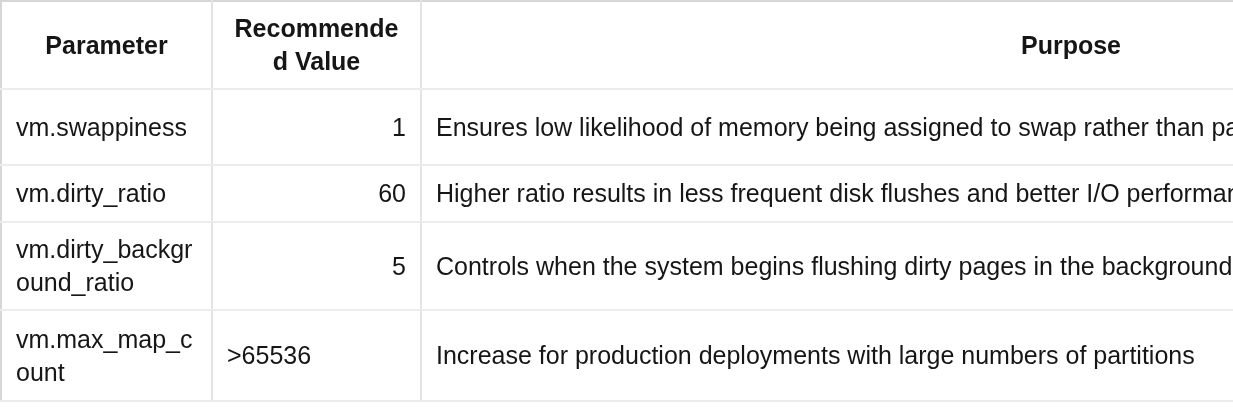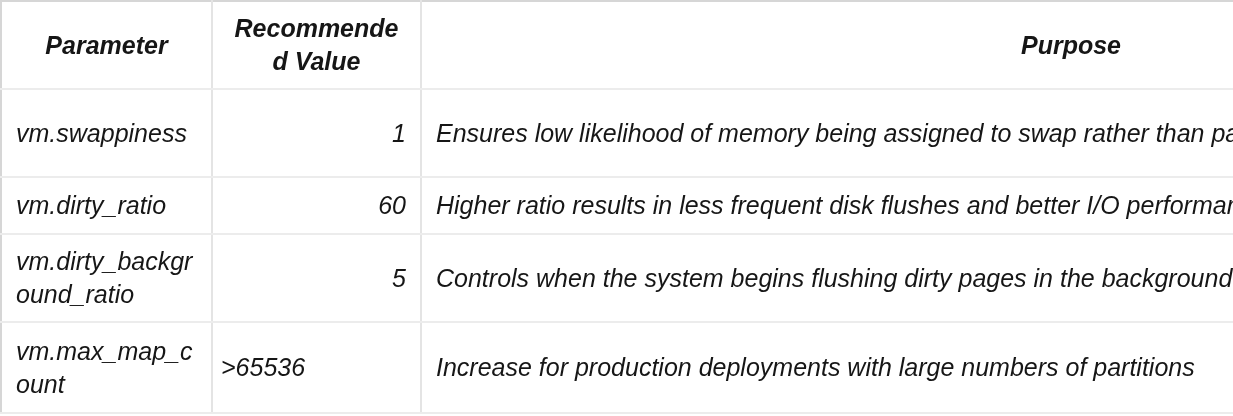--- a/index.html
+++ b/index.html
@@ -13,21 +13,20 @@
     overflow: hidden;
     font-family: "Liberation Sans", sans-serif;
     color: #1a1a1a;
   }
 
   .table-viewport {
     width: 1233px;
     height: 416px;
     overflow: hidden;
     position: relative;
-    font-style: italic;
   }
 
   table.param-table {
     border-collapse: collapse;
     table-layout: fixed;
     width: 1720px; 
     background: #ffffff;
     border-top: 2px solid #d6d6d6;
     border-left: 2px solid #d6d6d6;
   }
@@ -66,29 +65,29 @@
 
   .cell-param {
     text-align: left;
   }
   .cell-value {
     text-align: right;
     padding-right: 14px;
   }
   .cell-value.align-left {
     text-align: left;
-    padding-left: 8px;
+    padding-left: 14px;
   }
   .cell-purpose {
     text-align: left;
     white-space: nowrap;
     overflow: visible;
   }
 
-  tbody tr.r1 td { height: 88px; box-sizing: border-box; margin-top: 11px; }
+  tbody tr.r1 td { height: 76px; box-sizing: border-box; margin-top: 11px; }
   tbody tr.r2 td { height: 57px; box-sizing: border-box; margin-left: 34px; }
   tbody tr.r3 td { height: 88px; box-sizing: border-box; }
   tbody tr.r4 td { height: 91px; box-sizing: border-box; }
 </style>
 </head>
 <body>
 
 <div class="table-viewport">
   <table class="param-table">
     <colgroup>

